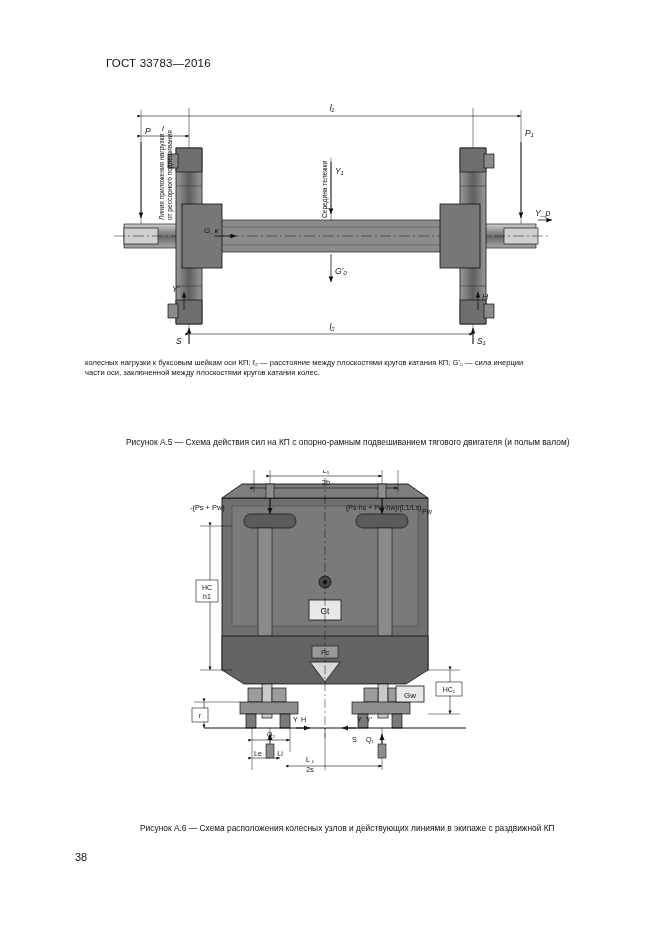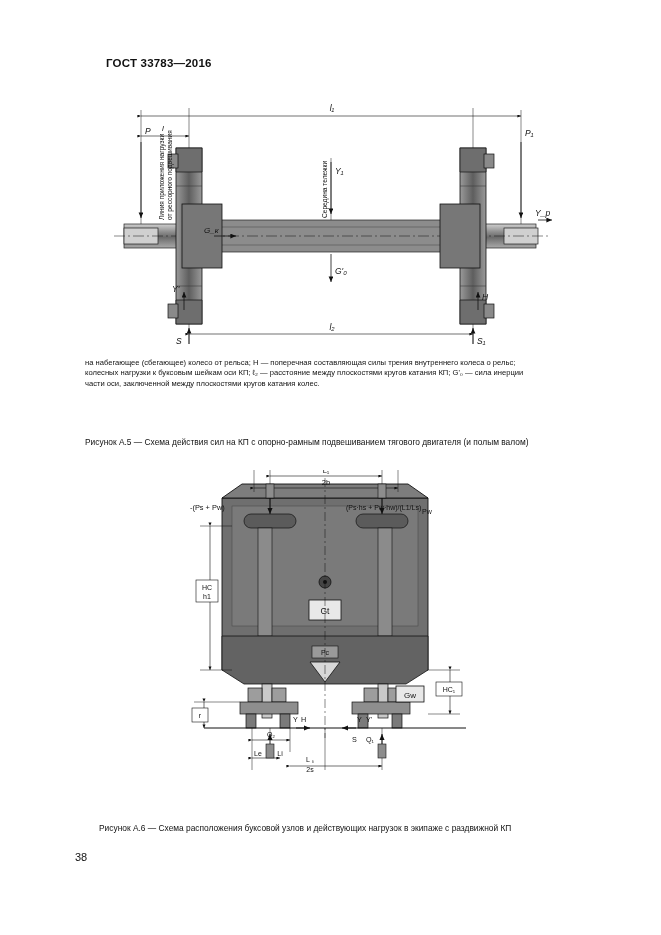--- a/index.html
+++ b/index.html
@@ -6,38 +6,38 @@
   body{font-family:"Liberation Sans", sans-serif;}
   .page{
     position:relative;
     width:661px;height:935px;
     background:#ffffff;
     margin:0 auto;
     overflow:hidden;
   }
   .hdr{
     position:absolute;top:57px;left:106px;
-    font-size:11.5px;font-weight:bold;letter-spacing:.2px;color:#111;
+    font-size:11.5px;font-weight:normal;letter-spacing:.2px;color:#111;
   }
   .pg-num{
     position:absolute;left:75px;top:851px;
     font-size:11px;color:#111;
   }
   
   .fig5{
     position:absolute;left:106px;top:96px;width:450px;height:250px;
   }
   .fig5 svg{display:block;}
   
   .legend{
     position:absolute;left:85px;top:358px;width:490px;
     font-size:7.6px;line-height:10.4px;color:#111;text-align:justify;
   }
   .cap{
-    position:absolute;font-size:8.4px;color:#111;
+    position:absolute;font-size:8.4px;color:#111;margin-left:41px;
   }
   .cap5{left:85px;top:437px;}
   .cap6{left:99px;top:823px;}
   
   .fig6{
     position:absolute;left:170px;top:470px;width:330px;height:340px;
   }
   .fig6 svg{display:block;}
 </style>
 </head>
@@ -181,21 +181,20 @@
       </g>
       <text x="371" y="248" font-size="8.5" font-style="italic" fill="#111">S₁</text>
 
       <text transform="translate(58,124) rotate(-90)" font-size="6.6" fill="#111">Линия приложения нагрузки</text>
       <text transform="translate(66,124) rotate(-90)" font-size="6.6" fill="#111">от рессорного подвешивания</text>
       <text transform="translate(221,122) rotate(-90)" font-size="6.6" fill="#111">Середина тележки</text>
     </svg>
   </div>
 
   <div class="legend">
-    <div>на набегающее (сбегающее) колесо от рельса; H — поперечная составляющая силы трения внутреннего колеса о рельс;</div>
     <div>колесных нагрузки к буксовым шейкам оси КП; ℓ₂ — расстояние между плоскостями кругов катания КП; G'₀ —  сила инерции</div>
     <div>части оси, заключенной между плоскостями кругов катания колес.</div>
   </div>
 
   <div class="cap cap5">Рисунок А.5 — Схема действия сил на КП с опорно-рамным подвешиванием тягового двигателя (и полым валом)</div>
 
   <div class="fig6">
     <svg width="330" height="340" viewBox="0 0 330 340" xmlns="http://www.w3.org/2000/svg">
       <defs>
         <marker id="ar6" markerWidth="8" markerHeight="8" refX="7" refY="3" orient="auto">
@@ -345,17 +344,17 @@
       <text x="123" y="252" font-size="7.2" fill="#111">Y</text>
       <text x="131" y="252" font-size="7.2" fill="#111">H</text>
       <text x="187" y="252" font-size="7.2" fill="#111">Y</text>
       <text x="196" y="252" font-size="7.2" fill="#111">Y'</text>
       <text x="182" y="272" font-size="7.2" fill="#111">S</text>
       <text x="196" y="272" font-size="7.2" fill="#111">Q₁</text>
       <text x="252" y="44" font-size="7" fill="#111">Pw</text>
     </svg>
   </div>
 
-  <div class="cap cap6">Рисунок А.6 — Схема расположения буксовой узлов и действующих нагрузок  в экипаже с раздвижной КП</div>
+  <div class="cap cap6">Рисунок А.6 — Схема расположения колесных узлов и действующих линиями  в экипаже с раздвижной КП</div>
 
   <div class="pg-num">38</div>
 
 </div>
 
 </body></html>

